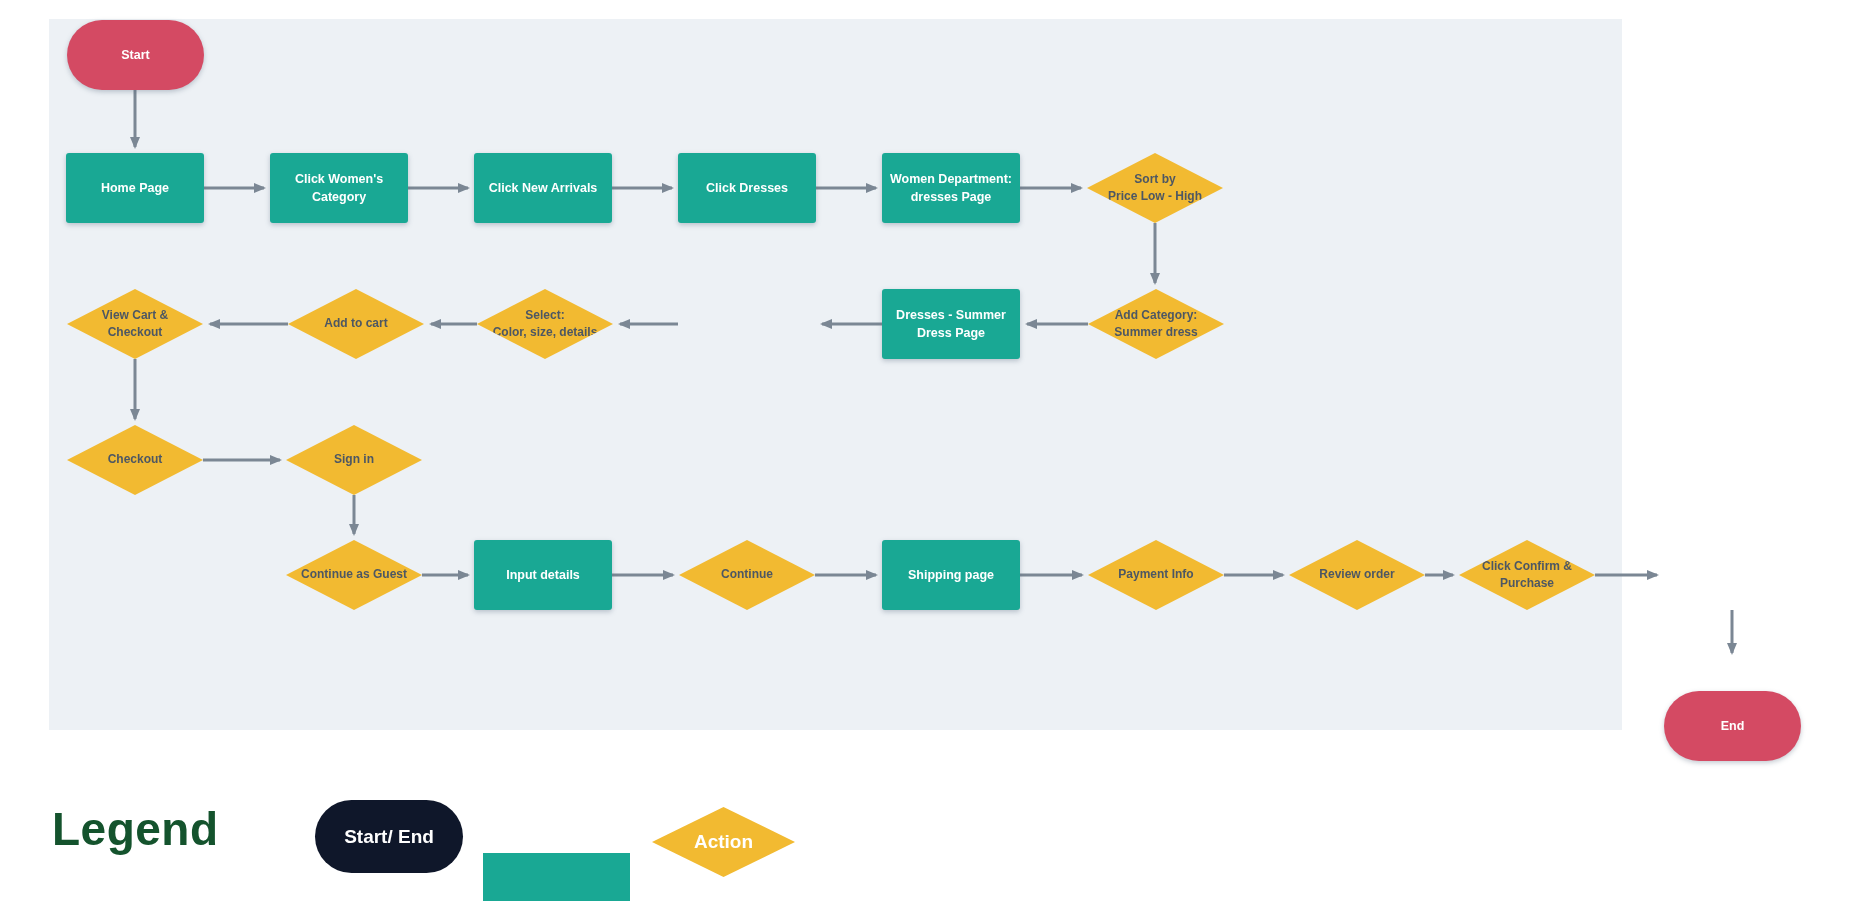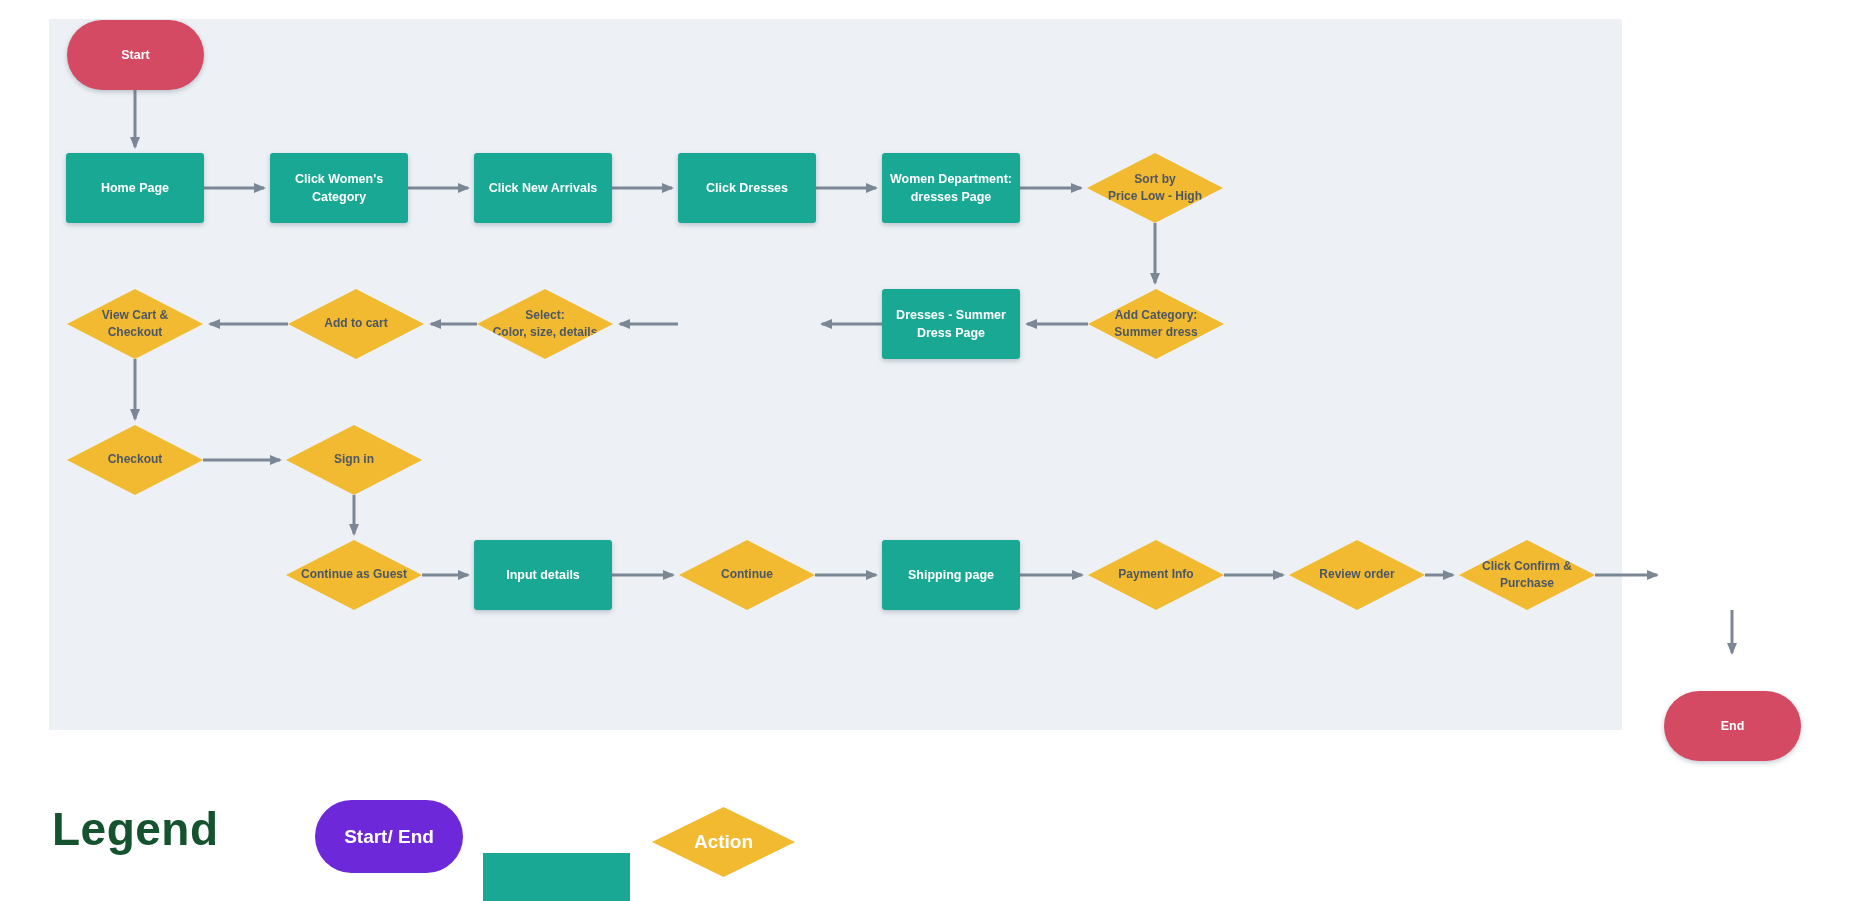--- a/index.html
+++ b/index.html
@@ -84,21 +84,21 @@
     font-weight: 800;
     color: #14532d;
     letter-spacing: 0.5px;
   }
   .legend-pill {
     position: absolute;
     left: 315px;
     top: 800px;
     width: 148px;
     height: 73px;
-    background: #6d28d9;
+    background: #0f172a;
     color: #fff;
     border-radius: 37px;
     display: flex; align-items: center; justify-content: center;
     font-size: 19px;
     font-weight: 700;
   }
   .legend-rect {
     position: absolute;
     left: 483px;
     top: 805px;

